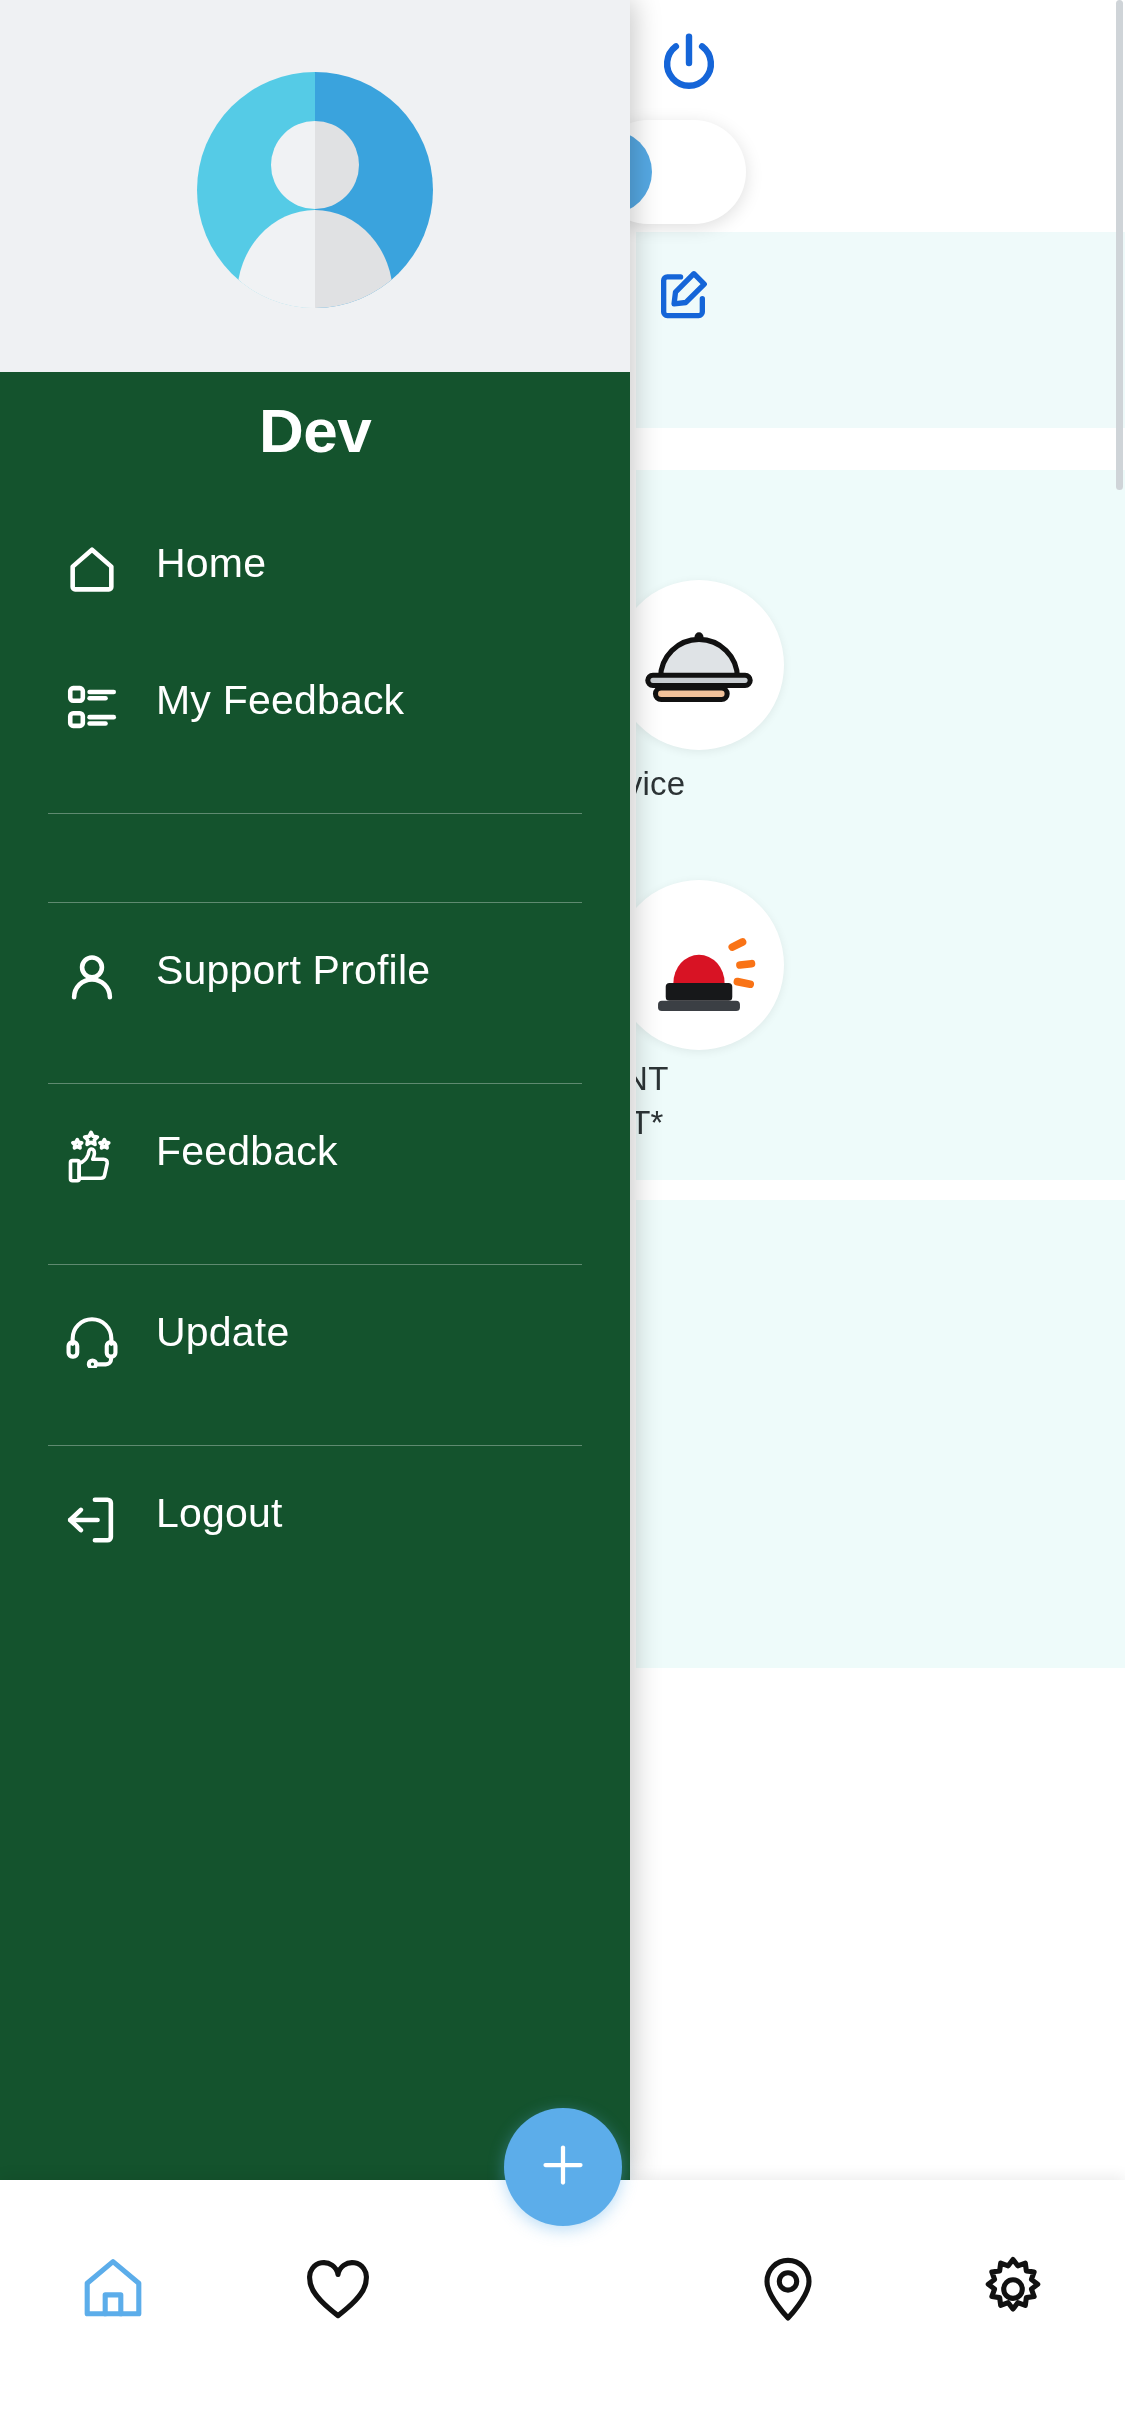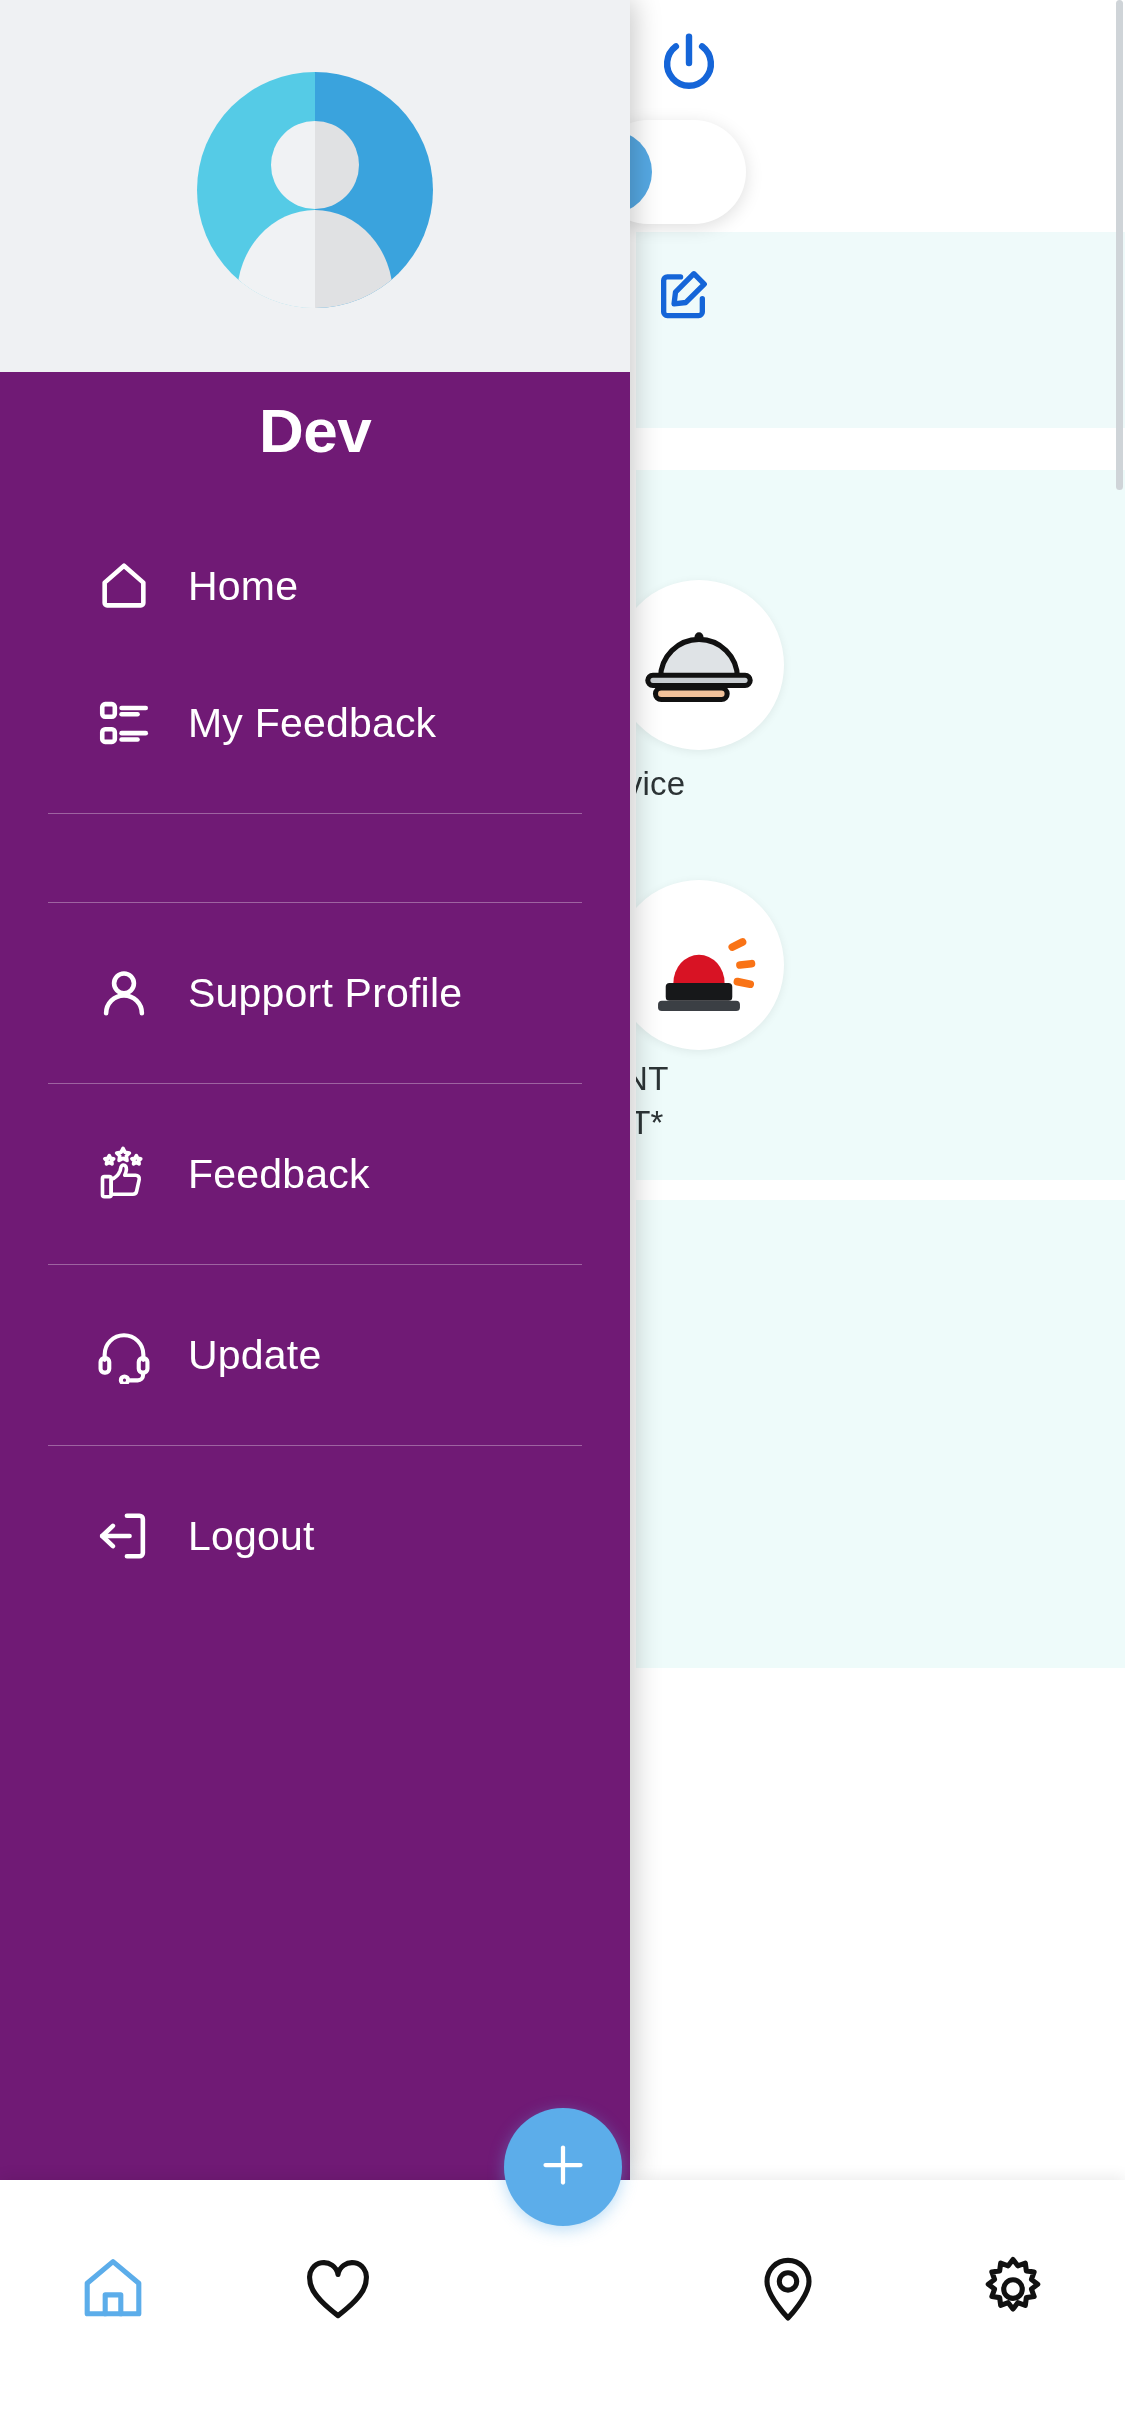--- a/index.html
+++ b/index.html
@@ -92,21 +92,21 @@
   
   #scrim{
     position:absolute; left:0; top:0; width:636px; height:2436px;
     background:rgba(0,0,0,0.0);
   }
 
   
   #drawer{
     position:absolute; left:0; top:0;
     width:630px; height:2180px;
-    background:#701a75;
+    background:#14532d;
     box-shadow:4px 0 26px rgba(0,0,0,0.22);
     overflow:hidden;
   }
   #drawer-header{
     position:absolute; left:0; top:0; width:630px; height:372px;
     background:#eff1f3;
     display:flex; align-items:center; justify-content:center;
   }
 
   
@@ -124,22 +124,22 @@
     letter-spacing:-0.5px;
   }
 
   
   #menu{
     position:absolute; left:0; top:540px; width:630px;
   }
   .menu-item{
     position:relative;
     height:92px;
-    display:flex; align-items:center;
-    padding-left:94px;
+    display:flex; 
+    padding-left:62px;
     cursor:pointer;
   }
   .menu-item .mi-icon{
     width:60px; height:60px;
     display:flex; align-items:center; justify-content:center;
     color:#ffffff;
     flex:0 0 auto;
   }
   .menu-item .mi-label{
     margin-left:34px;

